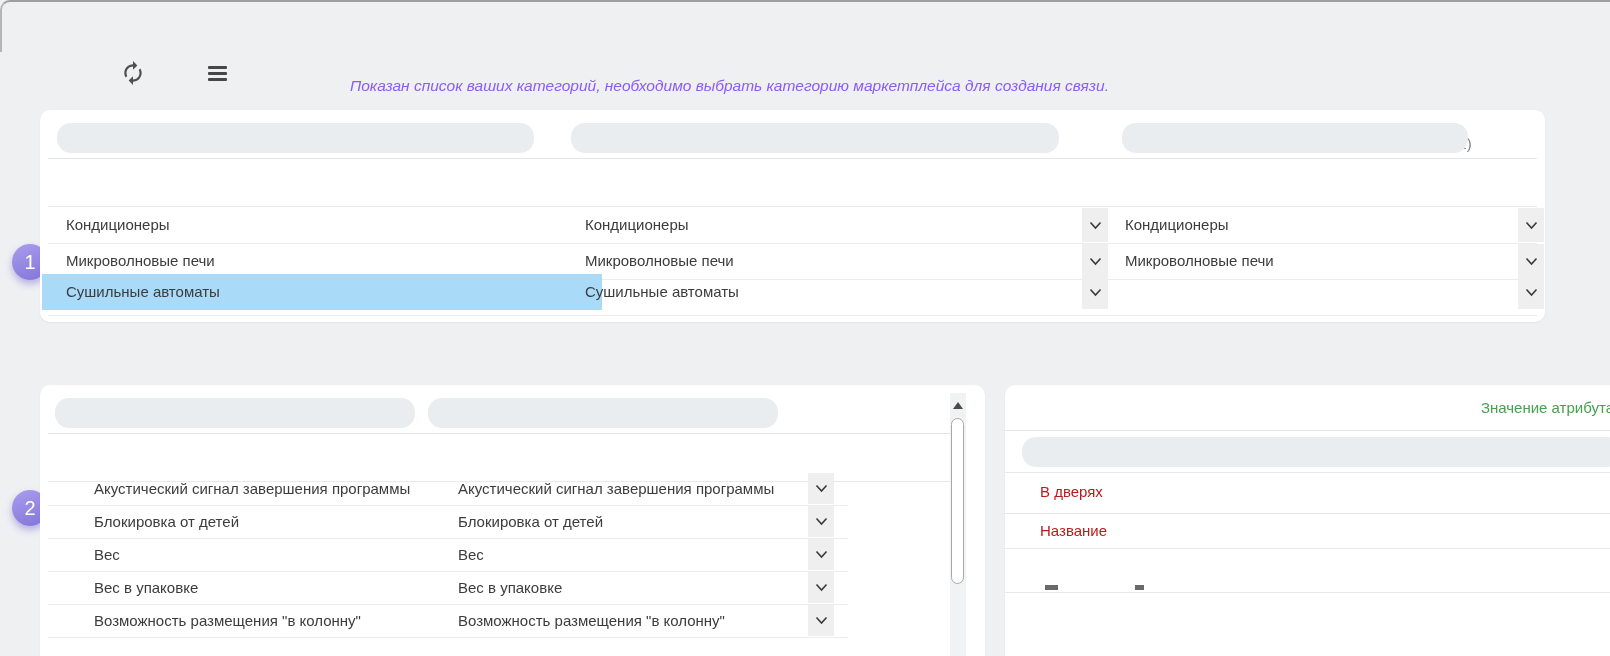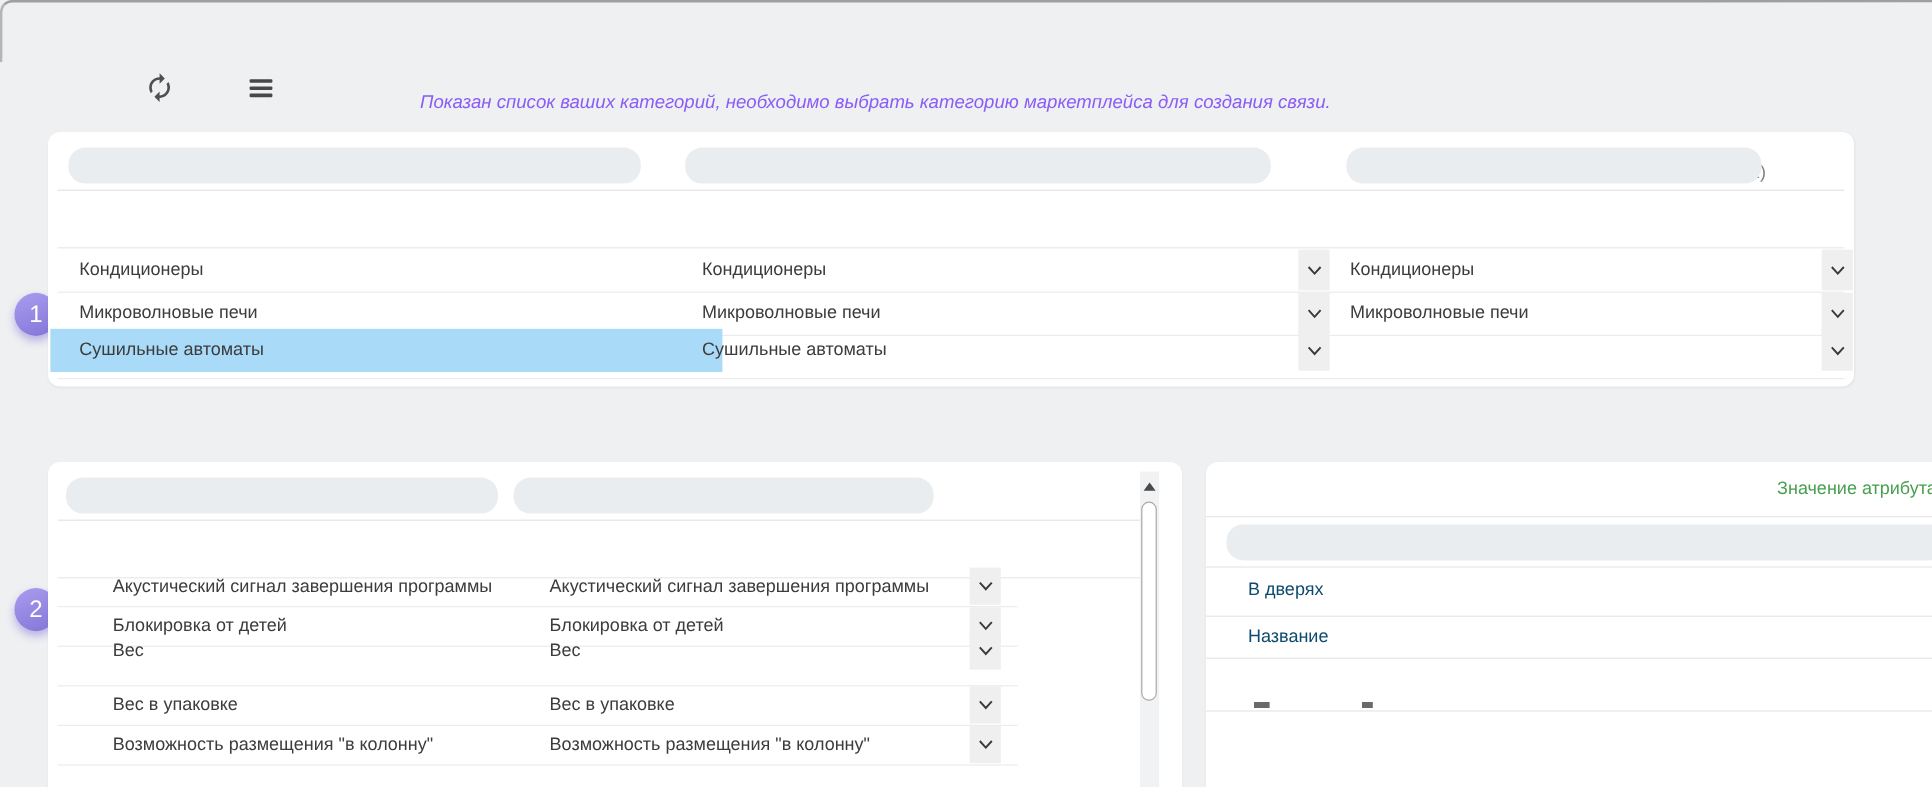--- a/index.html
+++ b/index.html
@@ -78,21 +78,21 @@
   .sbar-up { position:absolute; left:913px; top:17px; width:0; height:0;
              border-left:5px solid transparent; border-right:5px solid transparent;
              border-bottom:7px solid #4a4a4a; cursor:pointer; }
   .sbar-thumb { position:absolute; left:911px; top:33px; width:13px; height:166px; background:#fff;
                 border:1px solid #a9a9a9; border-radius:7px; cursor:grab; }
 
   
   .vhead { position:absolute; top:13px; right:16px; height:20px; line-height:20px;
            font-size:15px; color:#47a04f; white-space:nowrap; }
   .vline { position:absolute; left:0; right:0; height:1px; background:#e7e7e7; }
-  .vrow-text { position:absolute; left:35px; font-size:15px; color:#0c4a6e; white-space:nowrap; }
+  .vrow-text { position:absolute; left:35px; font-size:15px; color:#b91c1c; white-space:nowrap; }
   .vfilter { position:absolute; left:17px; top:52px; width:600px; height:30px; border:none; outline:none;
              background:#eaedef; border-radius:14px; padding:0 12px; font-size:14px; font-family:inherit; }
   .frag { position:absolute; height:5px; background:#6a6a6a; }
 </style>
 </head>
 <body>
 
 <div id="app">
   <div class="frame"></div>
 
@@ -200,21 +200,21 @@
       <div class="cell" style="left:26px;">Блокировка от детей</div>
       <div class="cell" style="left:390px;">Блокировка от детей</div>
       <div class="ddbox">
         <svg width="13" height="9" viewBox="0 0 13 9">
             <path d="M1.5 1.5 L6.5 7 L11.5 1.5" fill="none" stroke="#3a3a3a" stroke-width="1.6"></path>
           </svg>
       </div>
     </div>
     <div class="aline" style="top:153px;"></div>
 
-    <div class="arow" style="top:141px;">
+    <div class="arow" style="top:153px;">
       <div class="cell" style="left:26px;">Вес</div>
       <div class="cell" style="left:390px;">Вес</div>
       <div class="ddbox">
         <svg width="13" height="9" viewBox="0 0 13 9">
             <path d="M1.5 1.5 L6.5 7 L11.5 1.5" fill="none" stroke="#3a3a3a" stroke-width="1.6"></path>
           </svg>
       </div>
     </div>
     <div class="aline" style="top:186px;"></div>
 

